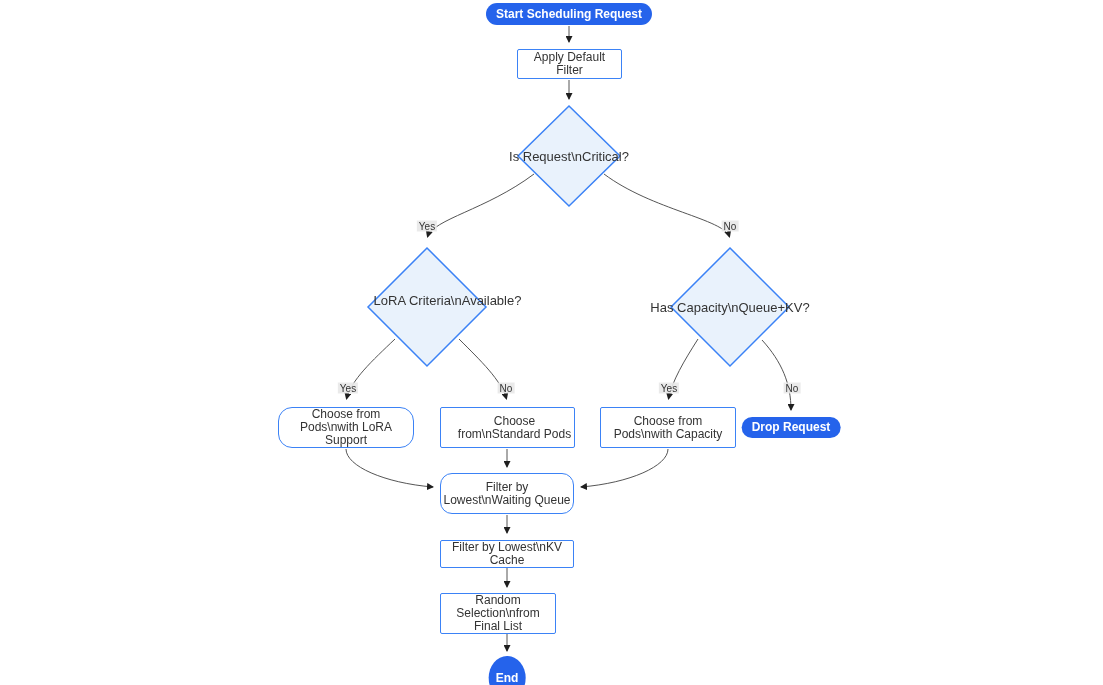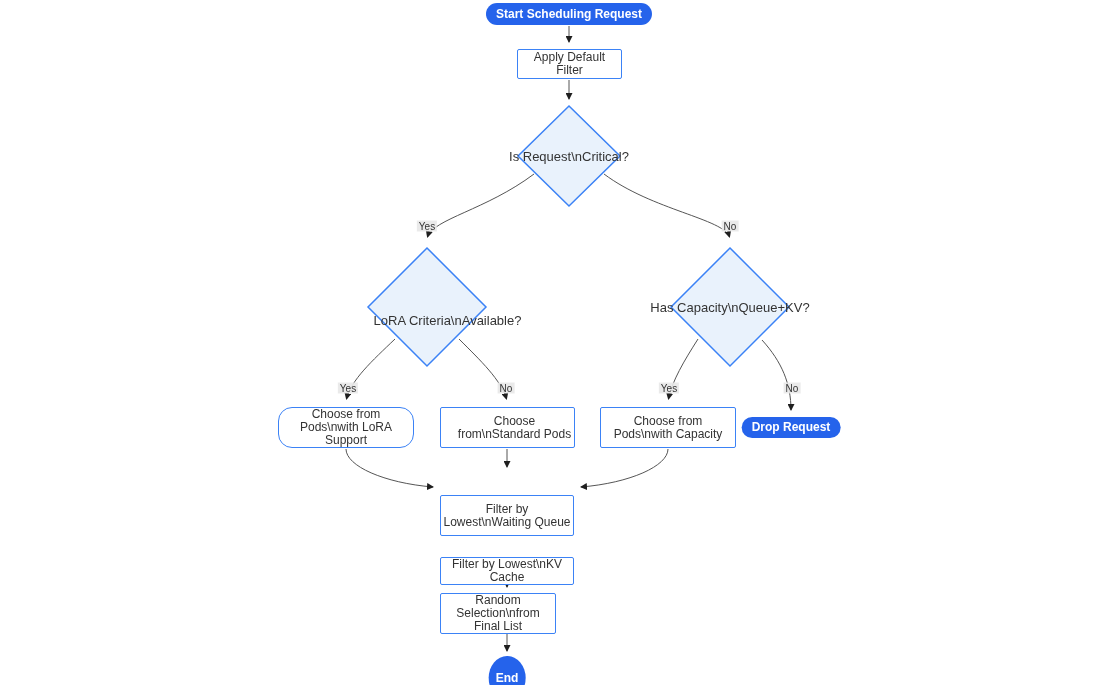--- a/index.html
+++ b/index.html
@@ -64,26 +64,26 @@
   </svg>
 
   <div class="node pill-node" style="left:569px;top:3px;height:22px;">Start Scheduling Request</div>
   <div class="node pill-node" style="left:791px;top:417px;height:21px;">Drop Request</div>
   <div class="node pill-node end-node" style="left:507px;top:656px;height:27px;">End</div>
 
   <div class="node rect-node" style="left:517px;top:49px;width:105px;height:30px;">Apply Default Filter</div>
   <div class="node rect-node" style="left:278px;top:407px;width:136px;height:41px;border-radius:14px;">Choose from Pods\nwith LoRA Support</div>
   <div class="node rect-node" style="left:440px;top:407px;width:135px;height:41px;padding-left:16px;">Choose from\nStandard Pods</div>
   <div class="node rect-node" style="left:600px;top:407px;width:136px;height:41px;">Choose from Pods\nwith Capacity</div>
-  <div class="node rect-node" style="left:440px;top:495px;width:134px;height:41px;">Filter by Lowest\nWaiting Queue</div>
-  <div class="node rect-node" style="left:440px;top:540px;width:134px;height:28px;margin-top:17px;">Filter by Lowest\nKV Cache</div>
+  <div class="node rect-node" style="left:440px;top:473px;width:134px;height:41px;border-radius:12px;">Filter by Lowest\nWaiting Queue</div>
+  <div class="node rect-node" style="left:440px;top:540px;width:134px;height:28px;">Filter by Lowest\nKV Cache</div>
   <div class="node rect-node" style="left:440px;top:593px;width:116px;height:41px;">Random Selection\nfrom Final List</div>
 
   <div class="diamond-label" style="left:569px;top:156px;">Is Request\nCritical?</div>
-  <div class="diamond-label" style="left:427px;top:320px;padding-left:41px;">LoRA Criteria\nAvailable?</div>
+  <div class="diamond-label" style="left:427px;top:300px;padding-left:41px;">LoRA Criteria\nAvailable?</div>
   <div class="diamond-label" style="left:730px;top:307px;">Has Capacity\nQueue+KV?</div>
 
   <div class="edge-label" style="left:427px;top:226px;">Yes</div>
   <div class="edge-label" style="left:730px;top:226px;">No</div>
   <div class="edge-label" style="left:348px;top:388px;">Yes</div>
   <div class="edge-label" style="left:506px;top:388px;">No</div>
   <div class="edge-label" style="left:669px;top:388px;">Yes</div>
   <div class="edge-label" style="left:792px;top:388px;">No</div>
 
 </div>

